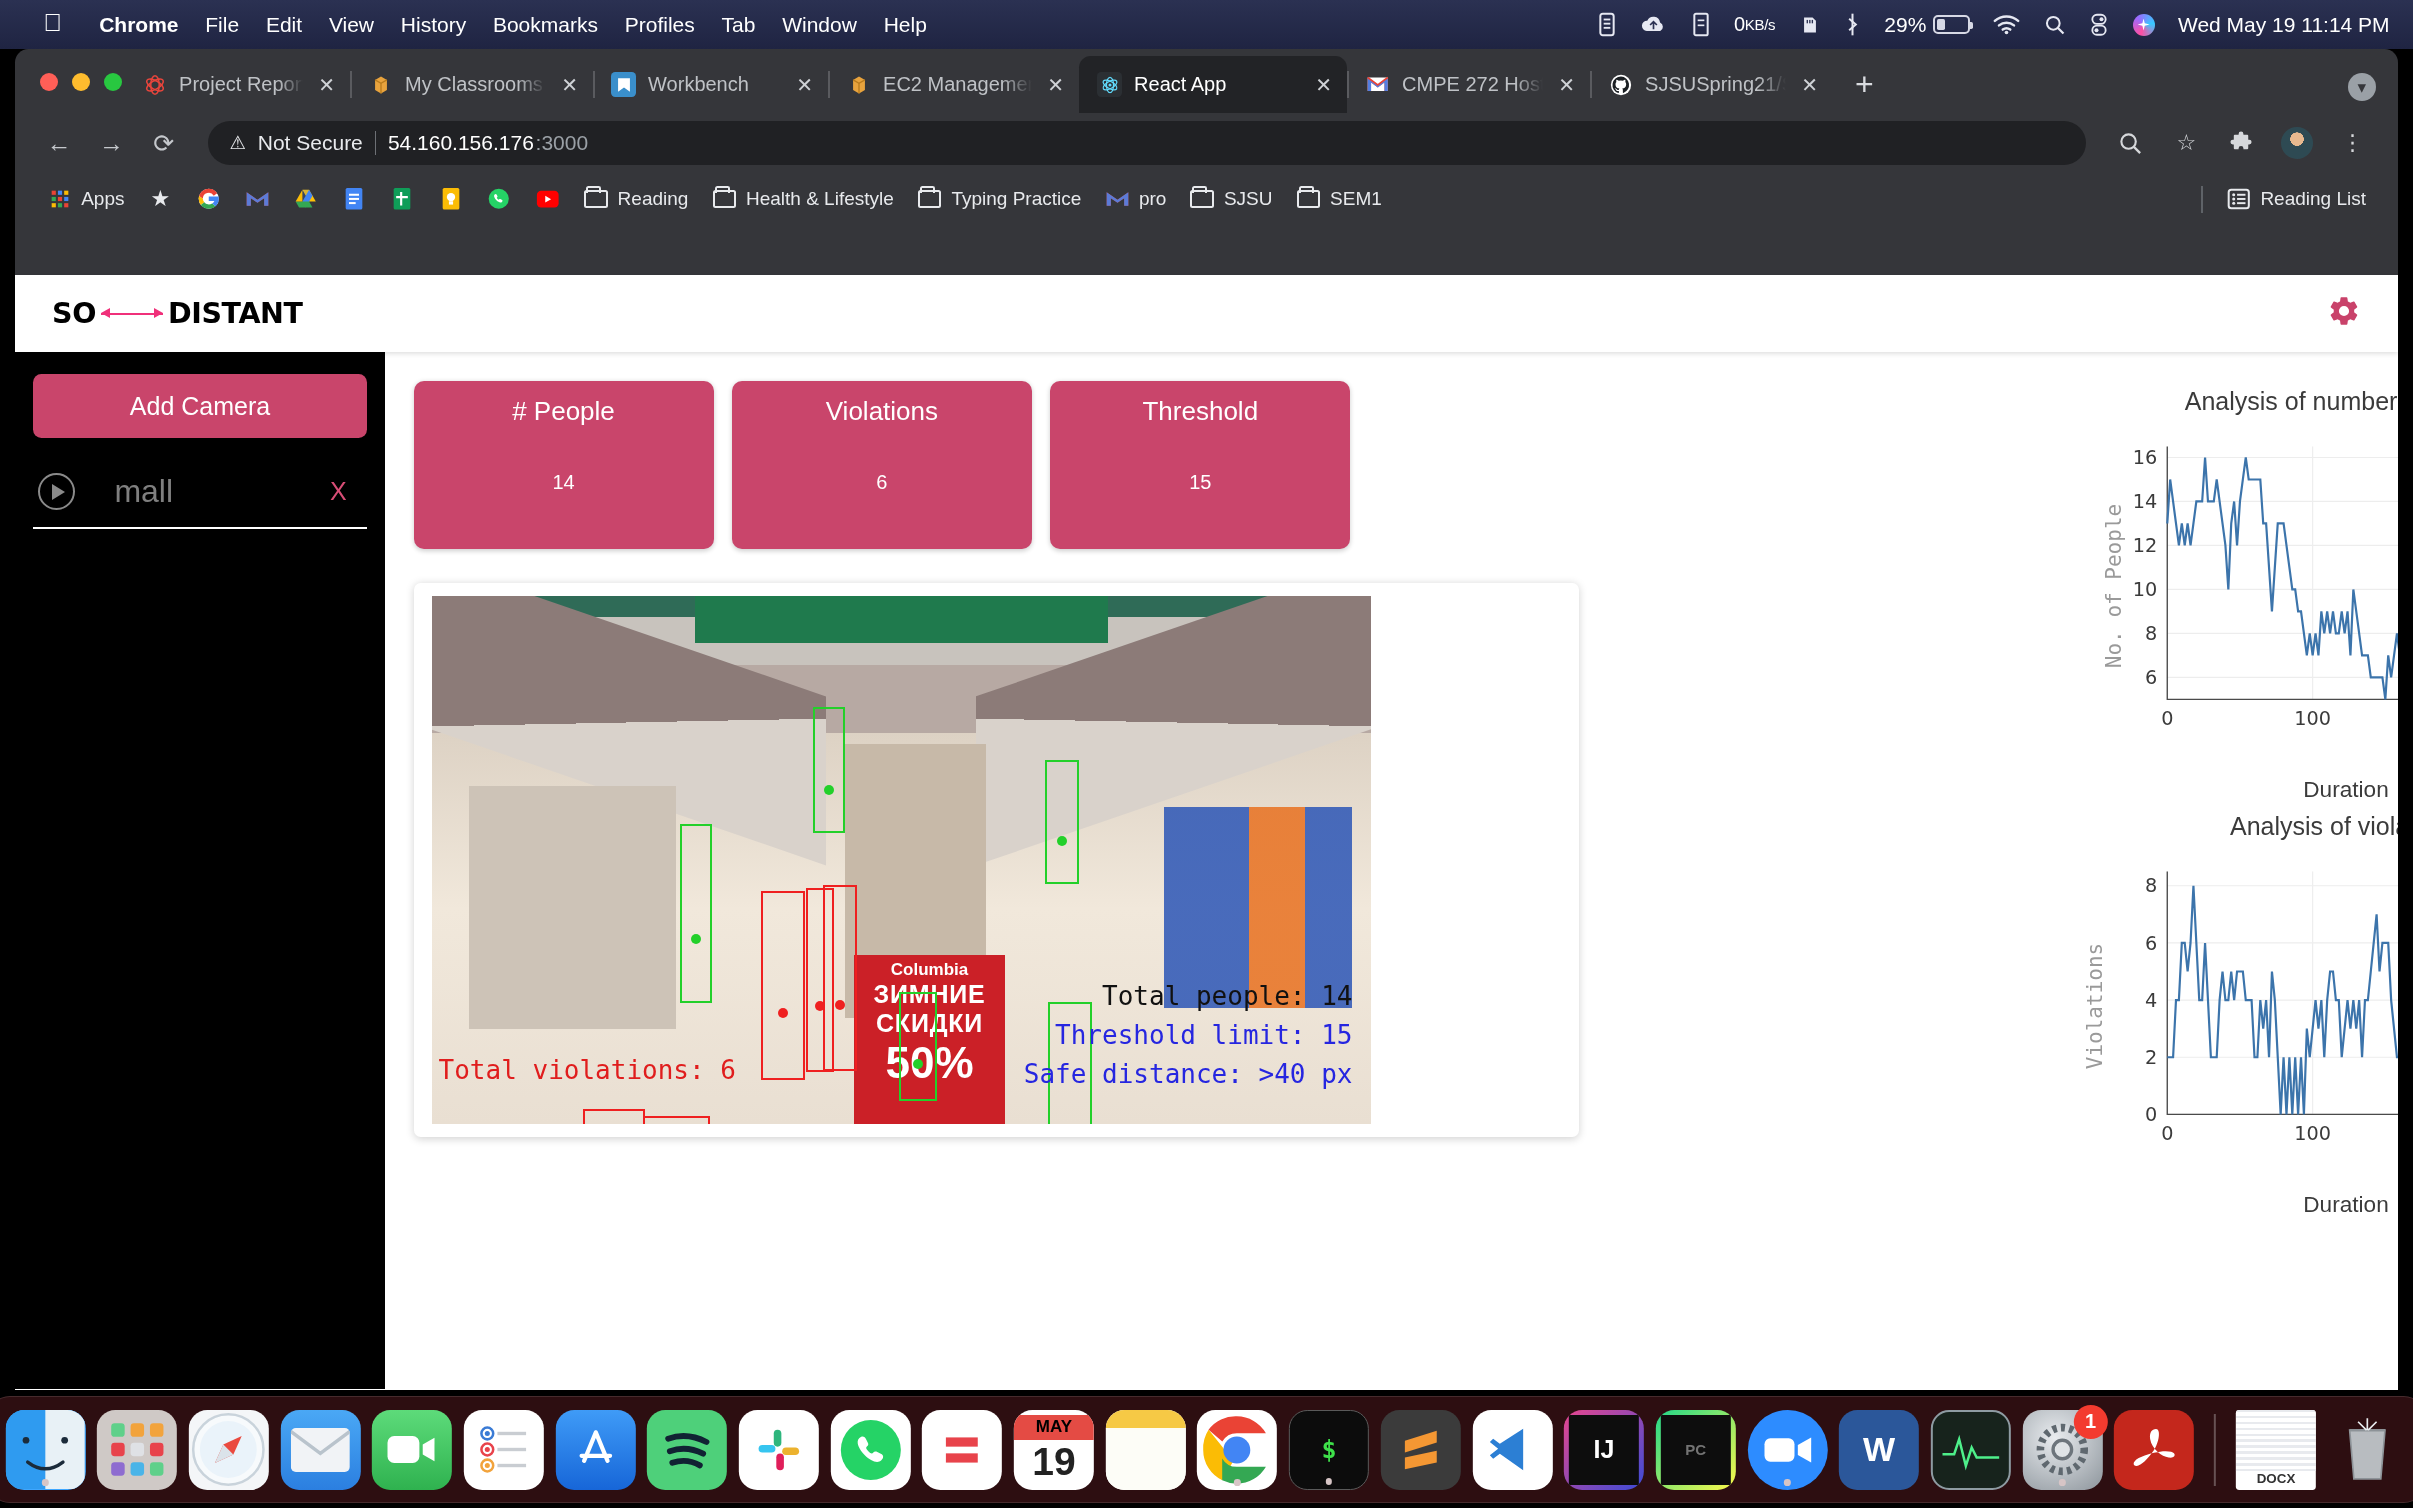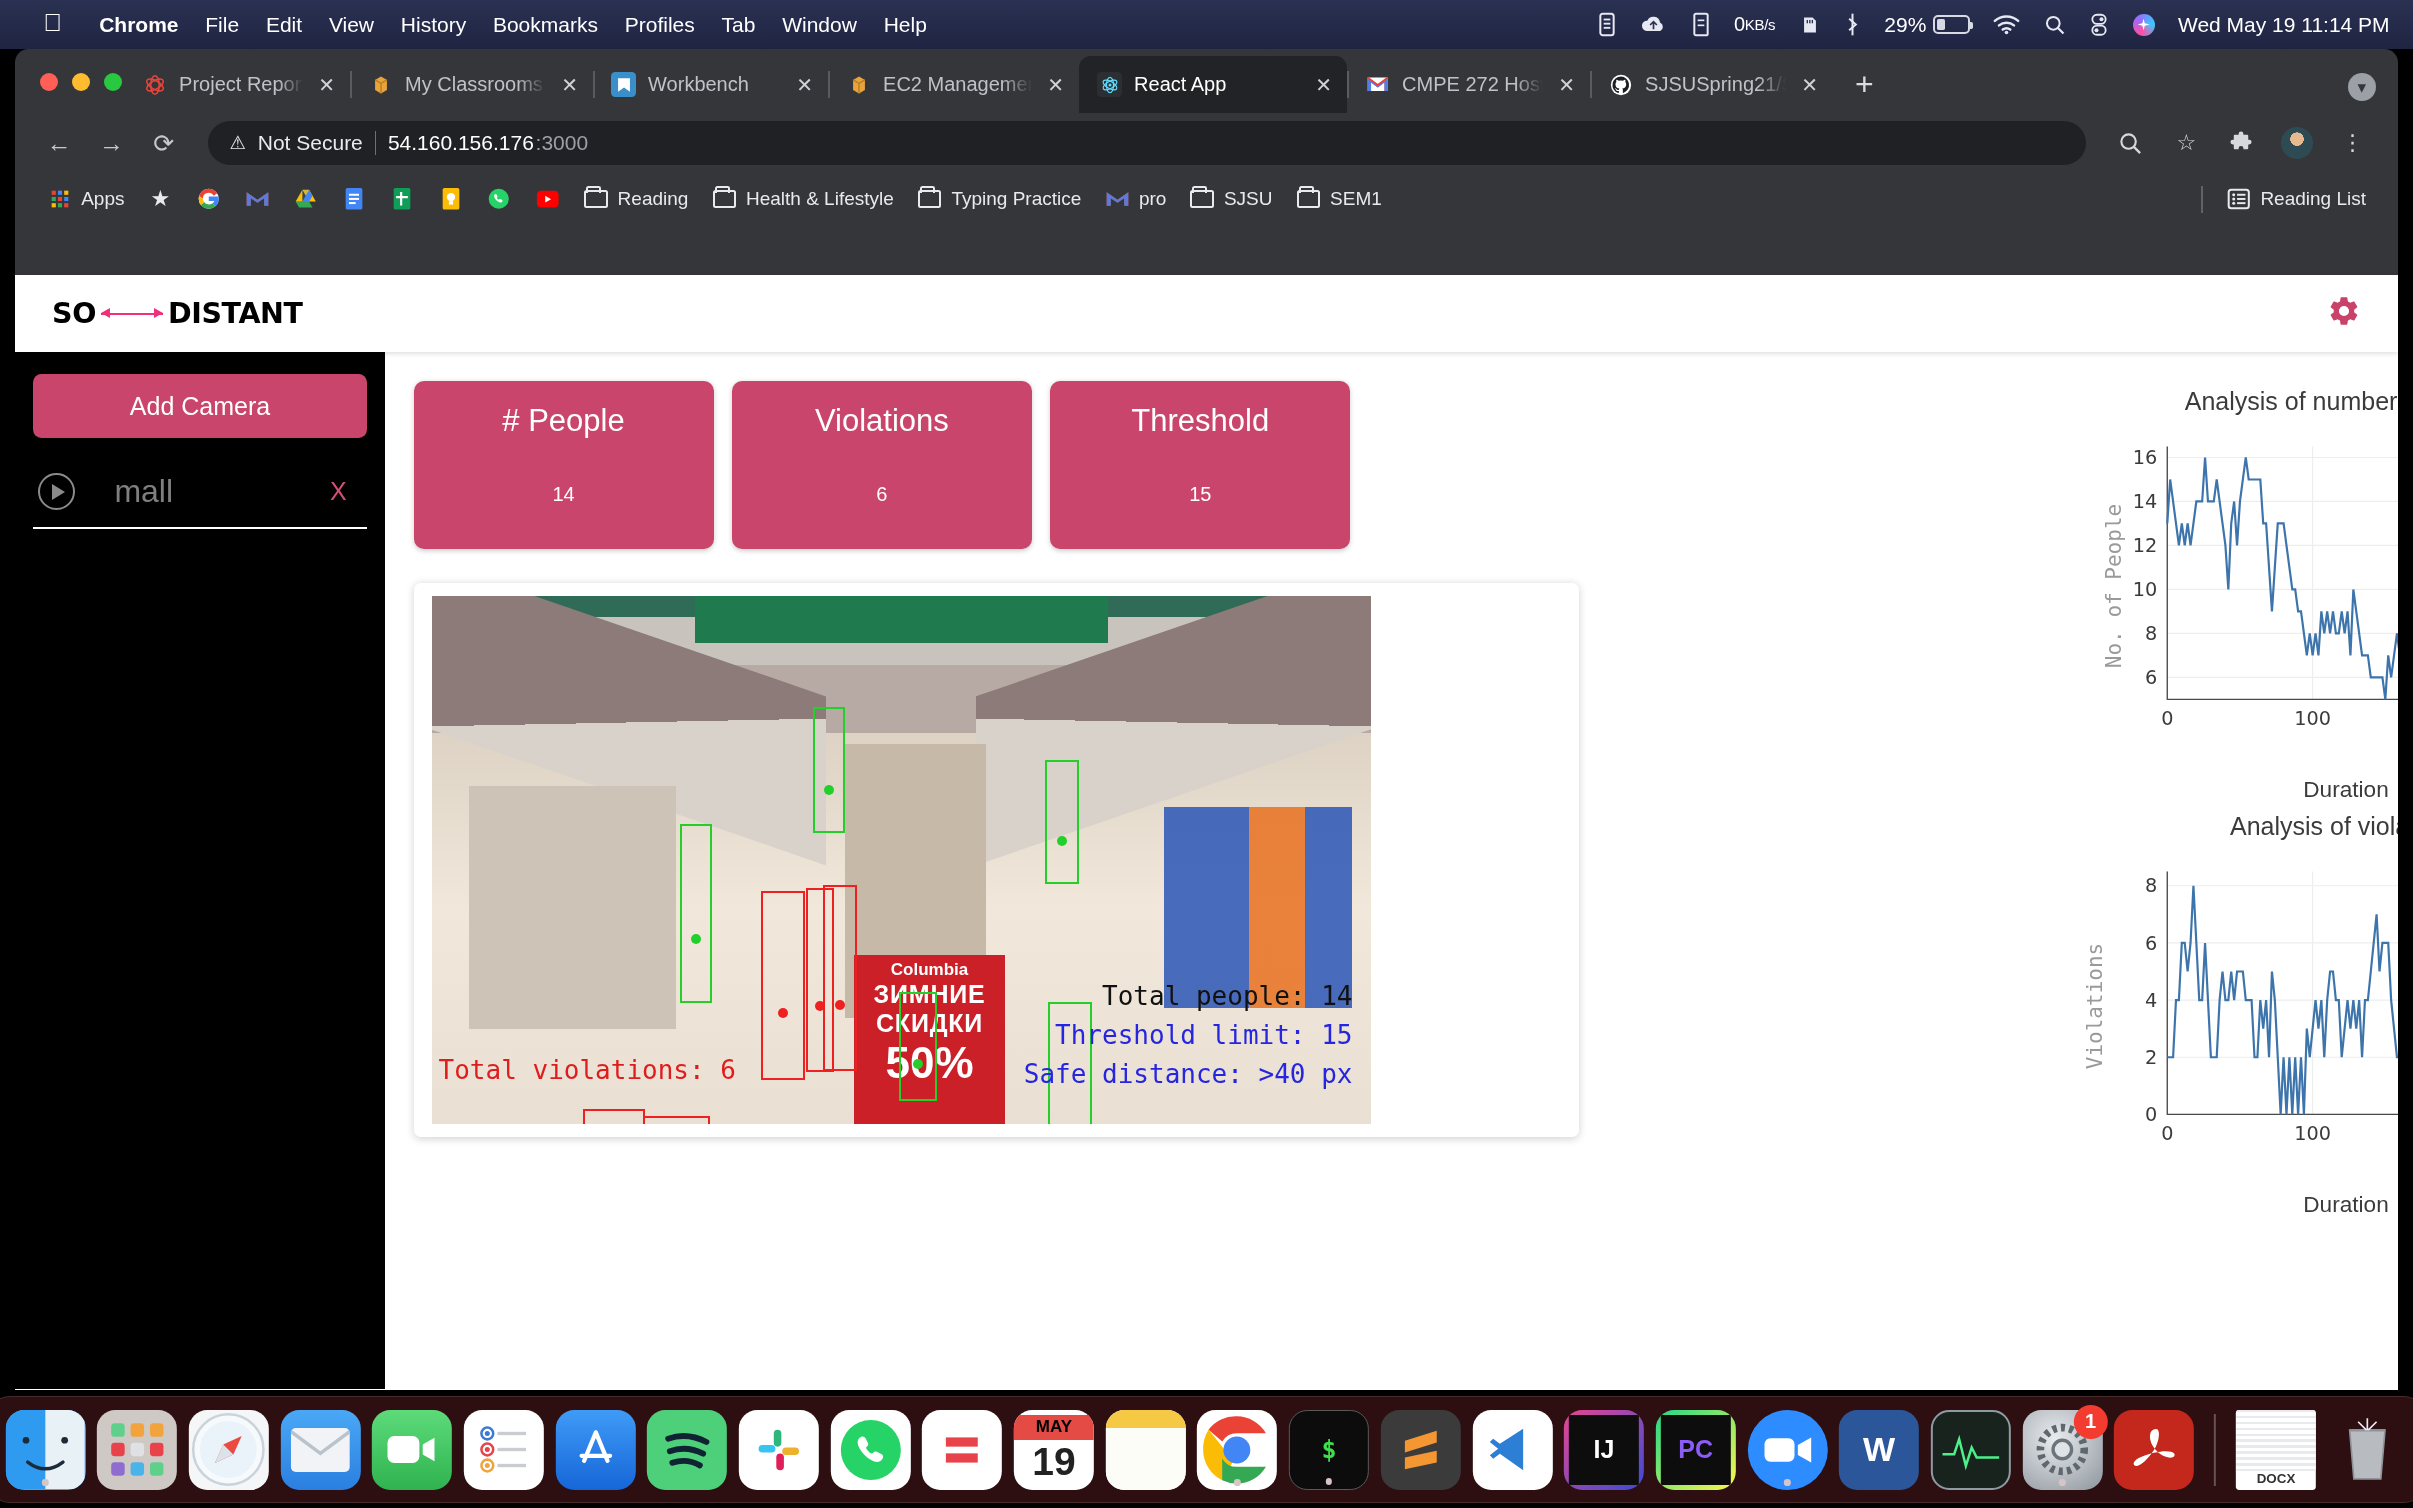--- a/index.html
+++ b/index.html
@@ -110,21 +110,21 @@
   .playicon { width: 37px; height: 37px; border-radius: 50%; border: 2.5px solid #8a8a8a;
               display:flex; align-items:center; justify-content:center; flex:none;}
   .playicon::after { content:''; width:0;height:0;border-left:13.4px solid #8a8a8a;border-top:8.4px solid transparent;border-bottom:8.4px solid transparent; margin-left:4.2px;}
   .camname { color:#7f7f7f; font-size: 32px; margin-left: 39px; flex: 1; }
   .camx { color:#d84d76; font-size: 25px; padding-right: 15px;}
 
   .main { flex: 1; background:#fff; position: relative; }
   .cards { display:flex; gap: 18.4px; padding: 28.5px 28.5px 0 28.5px; }
   .card { width: 300px; height: 168px; background:#c9456b; border-radius: 10px; color:#fff;
           display:flex; flex-direction:column; align-items:center; box-shadow: 0 1.7px 5px rgba(0,0,0,.2);}
-  .card .ctitle { font-size: 31px; margin-top: 22px; }
+  .card .ctitle { font-size: 26px; margin-top: 15px; }
   .card .cval { font-size: 20px; margin-top: 44px; }
 
   .videowrap { margin: 34px 28.5px 0 28.5px; width: 1165px; background:#fff; border-radius: 6.7px;
                box-shadow: 0 1.7px 8.4px rgba(0,0,0,.18); padding: 13.4px 11.7px 13.4px 11.7px;}
   .video { position: relative; width: 939px; height: 528px; margin-left: 6.7px; overflow:hidden;
            background: linear-gradient(180deg,#2f6b57 0 4%, #c8c3bd 4% 13%, #b7a9a3 13% 26%, #e6ddd2 26% 62%, #efe6d9 62% 100%); }
   .video .flr { position:absolute; left:0; right:0; top:26%; bottom:0;
                 background: linear-gradient(180deg,#ddd2c4 0%, #f1e8db 45%, #e9dfd2 100%); }
   .video .railL { position:absolute; left:-4%; top:5%; width:46%; height:32%;
                   background: linear-gradient(160deg,#8c7b78 0 55%, #d9d2cb 55% 100%);
@@ -848,21 +848,21 @@
     </div>
   <div class="dockicon" style="background:#fff;">
     <svg width="55" height="55" viewBox="0 0 66 66">
         <path d="M46 8v50L18 38l-8 6-4-4 10-8-10-8 4-4 8 6z" fill="#2c7fd4"></path>
       </svg>
     </div>
   <div class="dockicon" style="background:linear-gradient(135deg,#e8468e,#3b4bd8);padding:5px;">
     <div style="background:#0d0d0d;width:100%;height:100%;display:flex;align-items:center;justify-content:center;color:#fff;font-size:25px;">IJ</div>
   </div>
   <div class="dockicon" style="background:linear-gradient(135deg,#21d789,#fcf84a);padding:5px;">
-    <div style="background:#0d0d0d;width:100%;height:100%;display:flex;align-items:center;justify-content:center;color:#8b5cf6;font-size:25px;">PC</div>
+    <div style="background:#0d0d0d;width:100%;height:100%;display:flex;align-items:center;justify-content:center;color:#737373;font-size:15px;">PC</div>
   </div>
   <div class="dockicon" style="background:#2d8cff;border-radius:50%;">
     <svg width="50" height="34" viewBox="0 0 60 40">
         <rect x="2" y="6" width="36" height="28" rx="7" fill="#fff"></rect>
         <path d="M42 14l16-9v30l-16-9z" fill="#fff"></path>
       </svg>
     <span class="dockdot"></span>
     </div>
   <div class="dockicon" style="background:#2b579a;">
     <span style="color:#fff;font-size:34px;">W</span>

